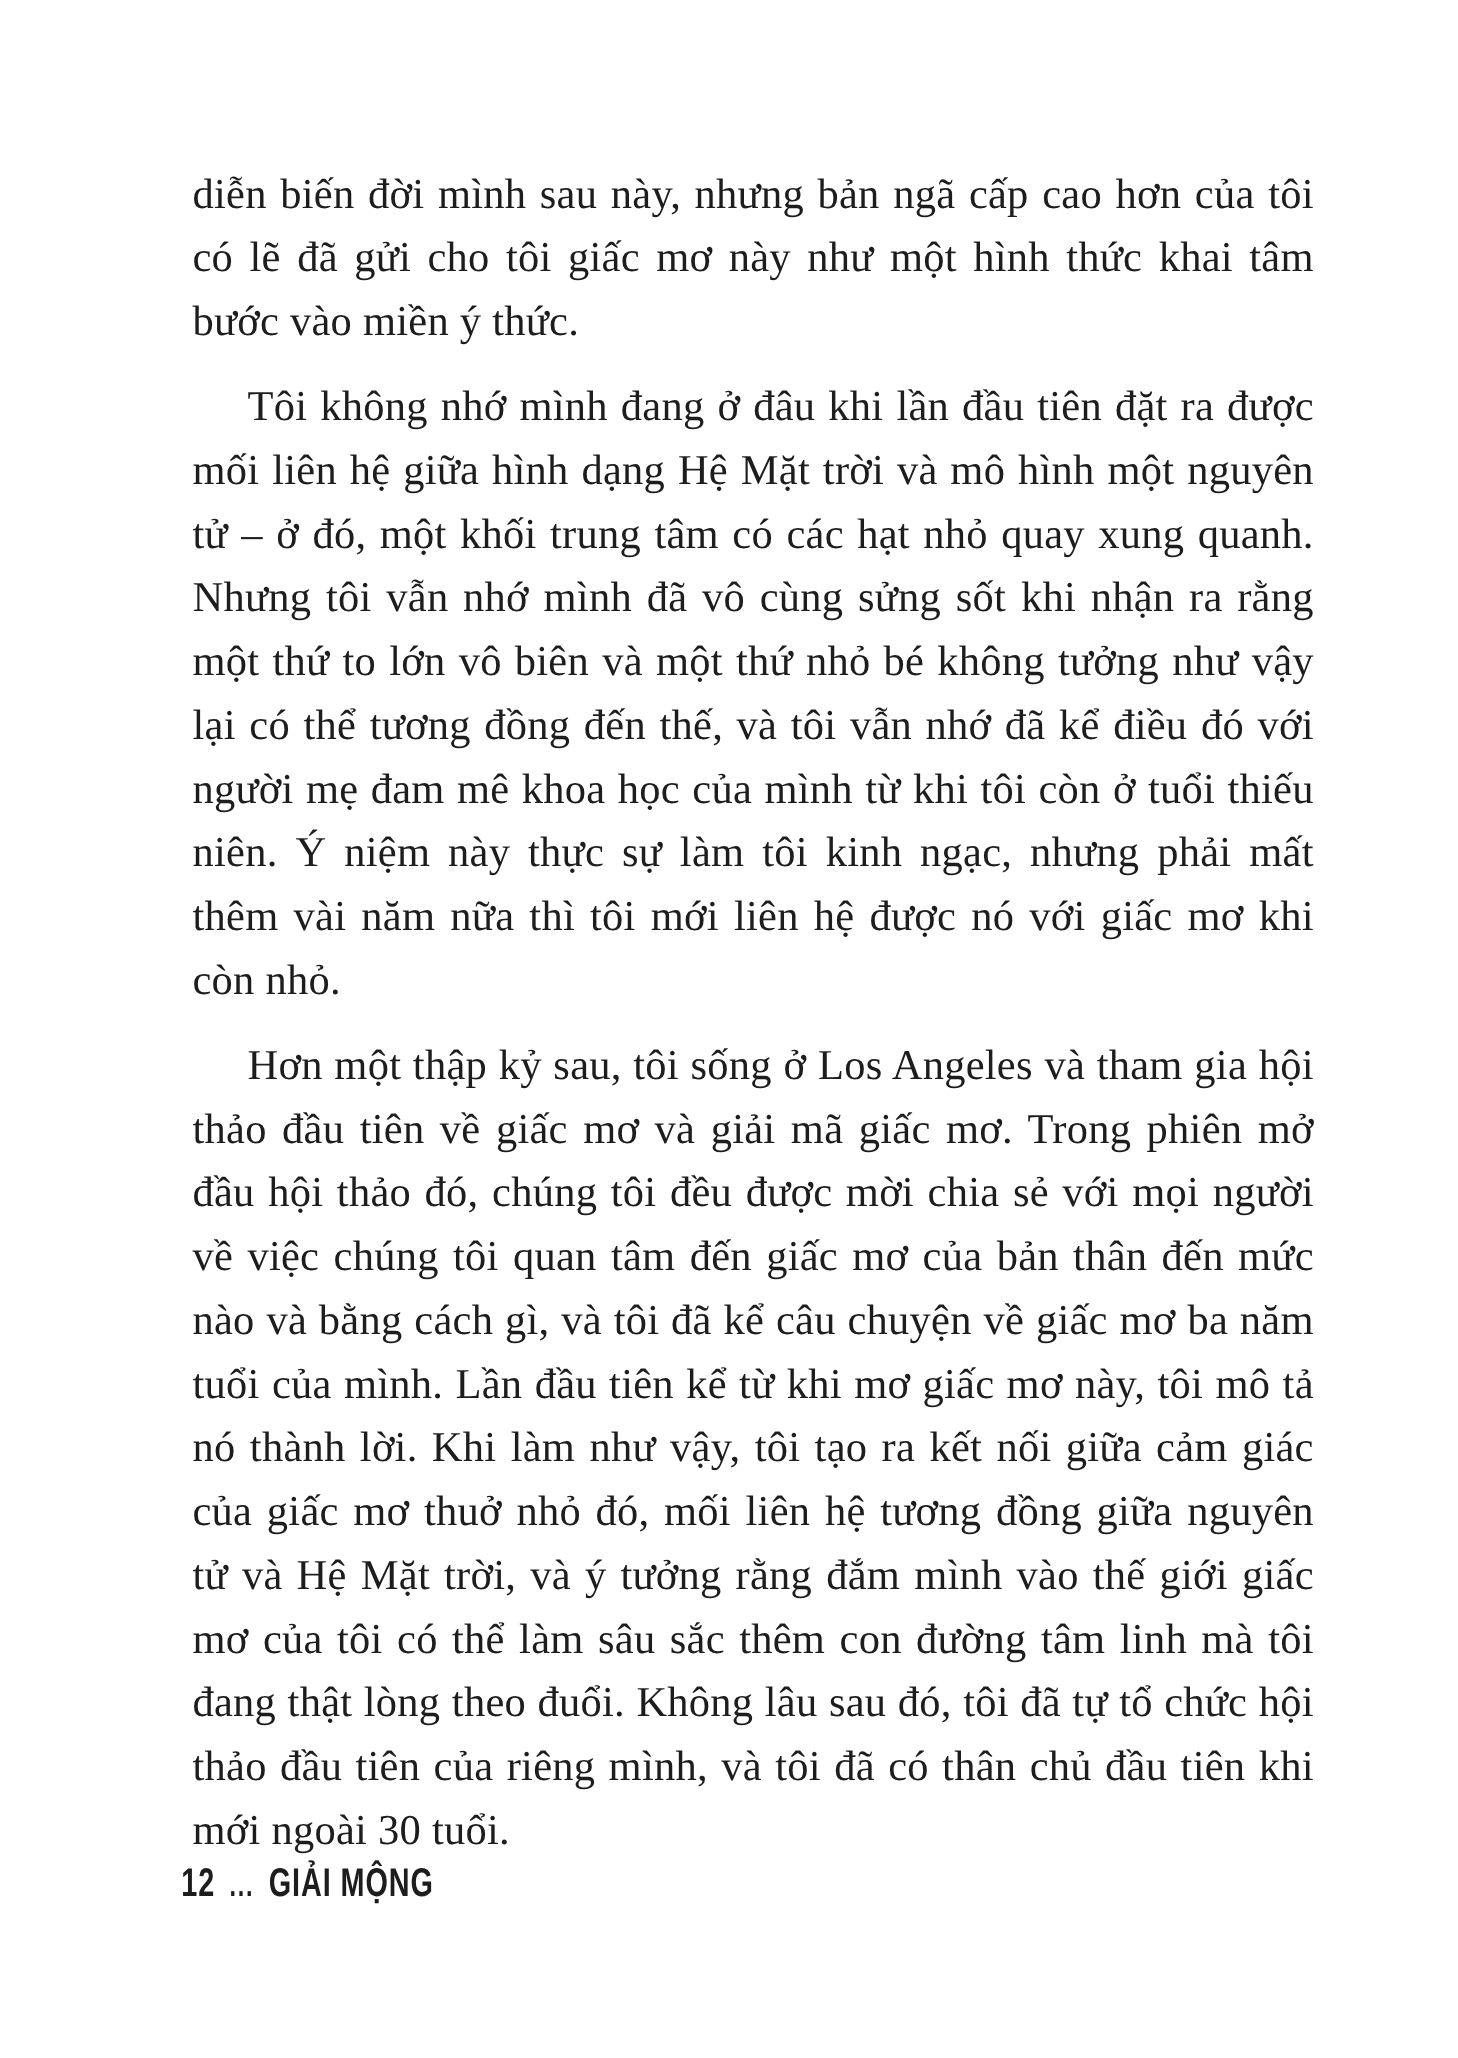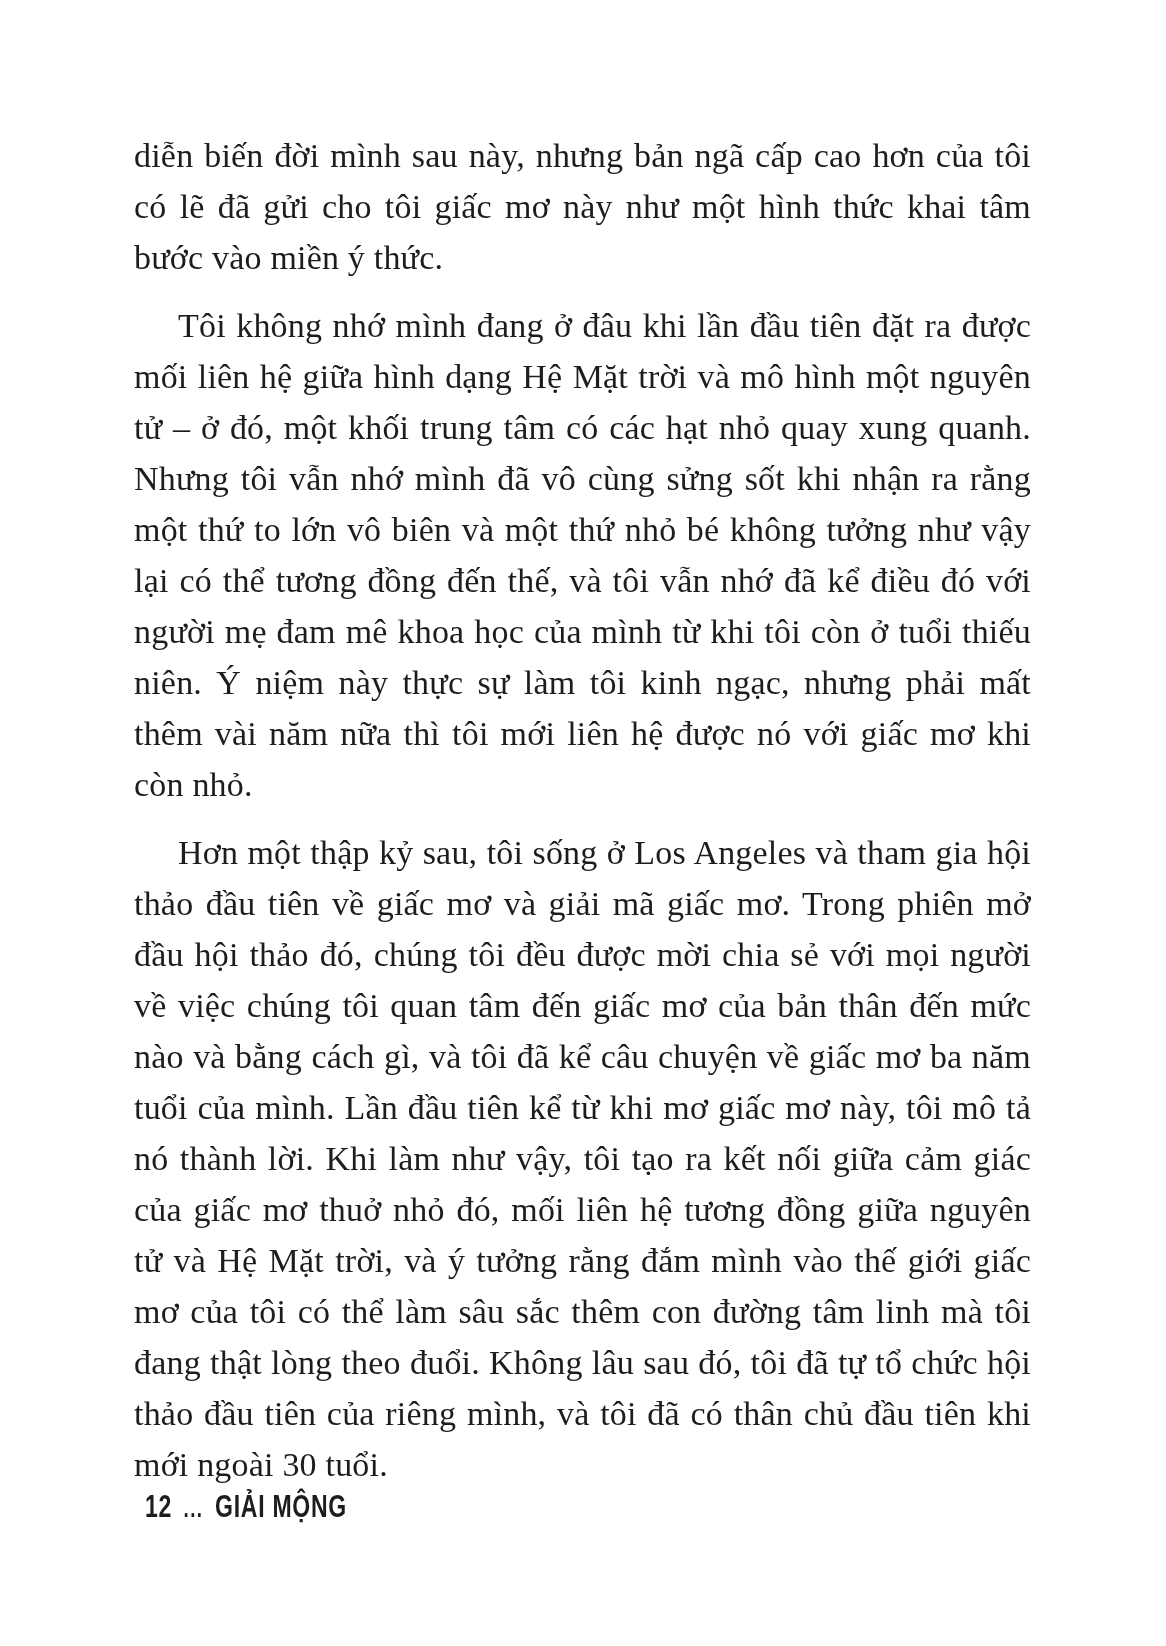--- a/index.html
+++ b/index.html
@@ -11,21 +11,21 @@
     position: relative;
     width: 1166px;
     height: 1646px;
     background: #ffffff;
     overflow: hidden;
     font-family: "Liberation Serif", "DejaVu Serif", serif;
     color: #1d1d1d;
   }
   .text-block {
     position: absolute;
-    left: 134px;
+    left: 154px;
     top: 130px;
     width: 897px;
     font-size: 34px;
     line-height: 51px;
     text-align: justify;
     letter-spacing: 0.2px;
   }
   .text-block p {
     margin: 0 0 17px 0;
   }

